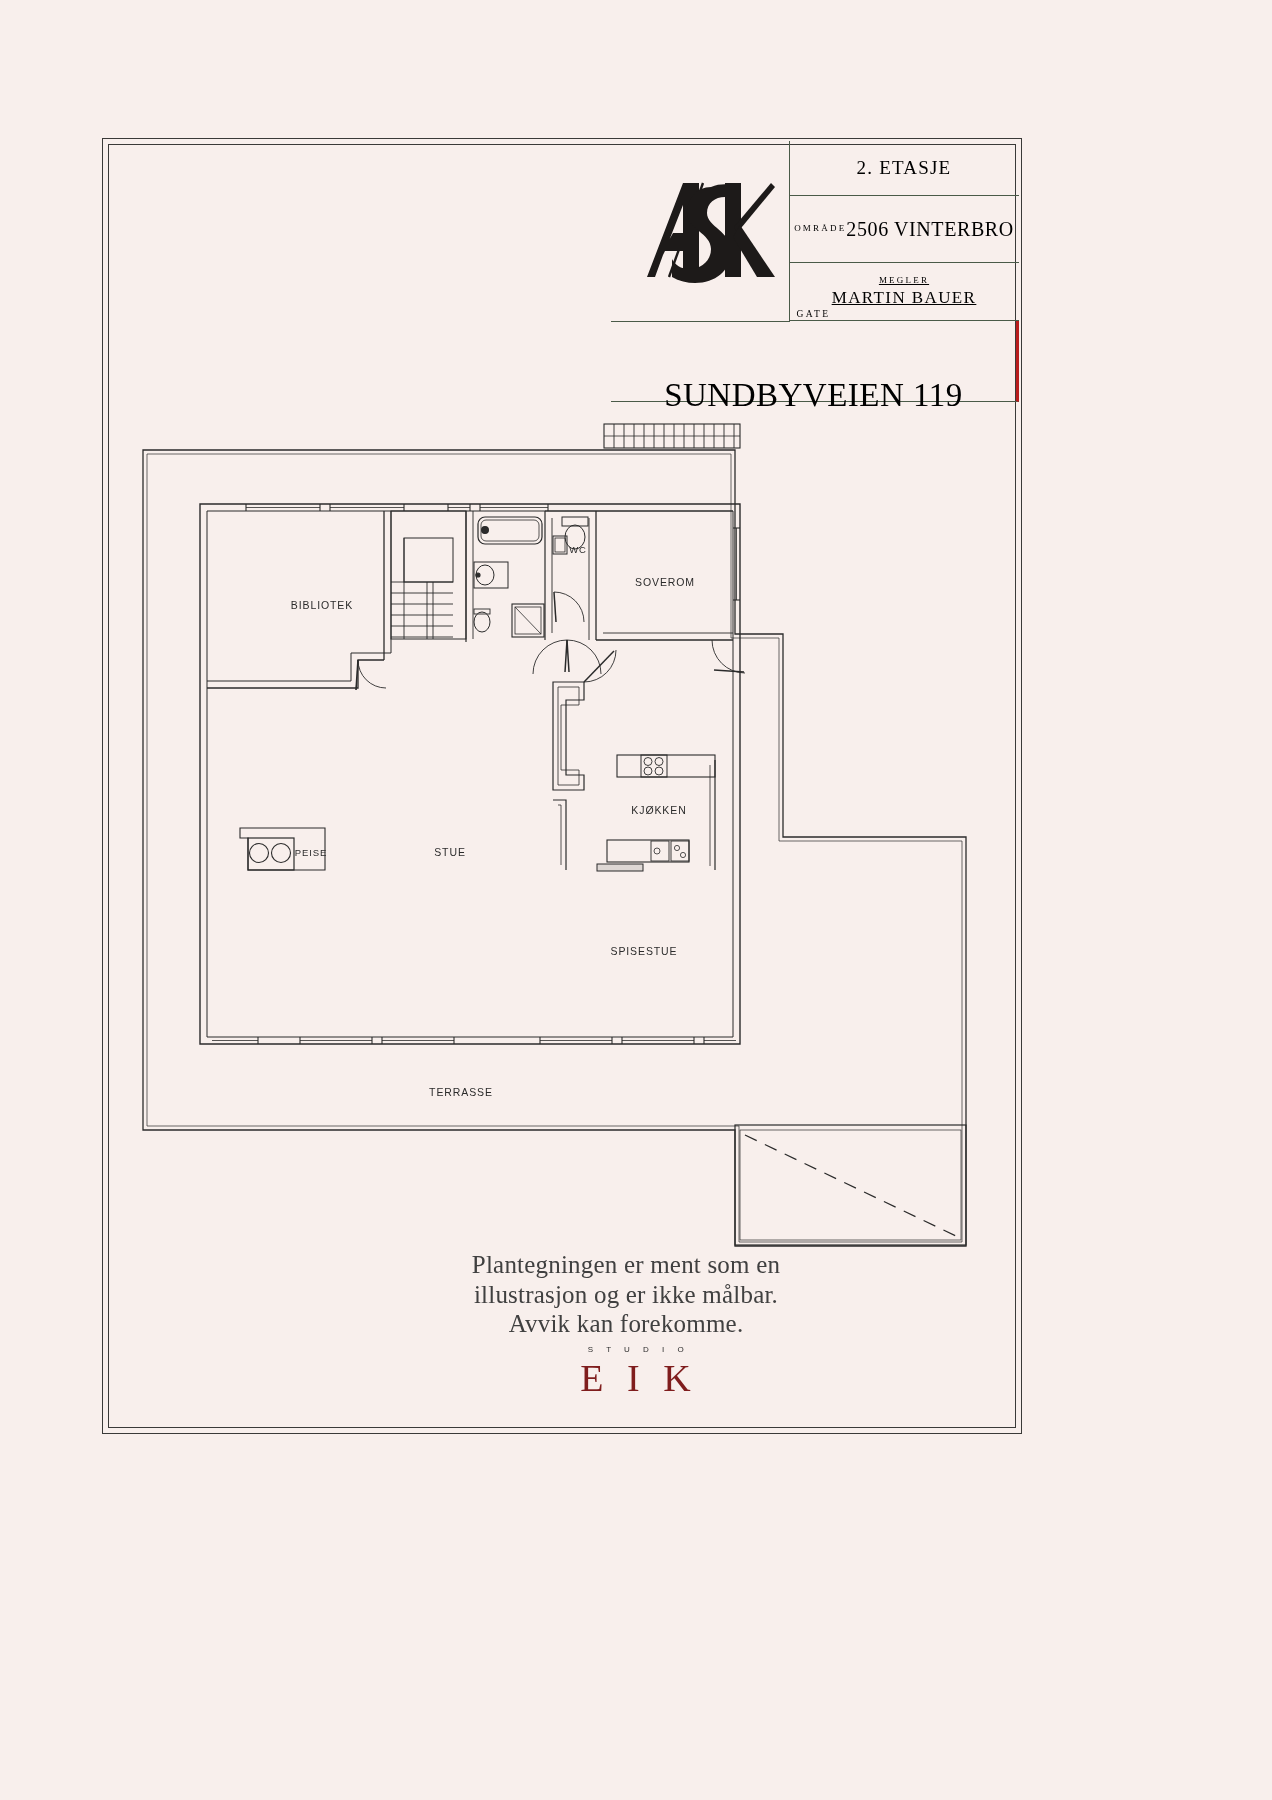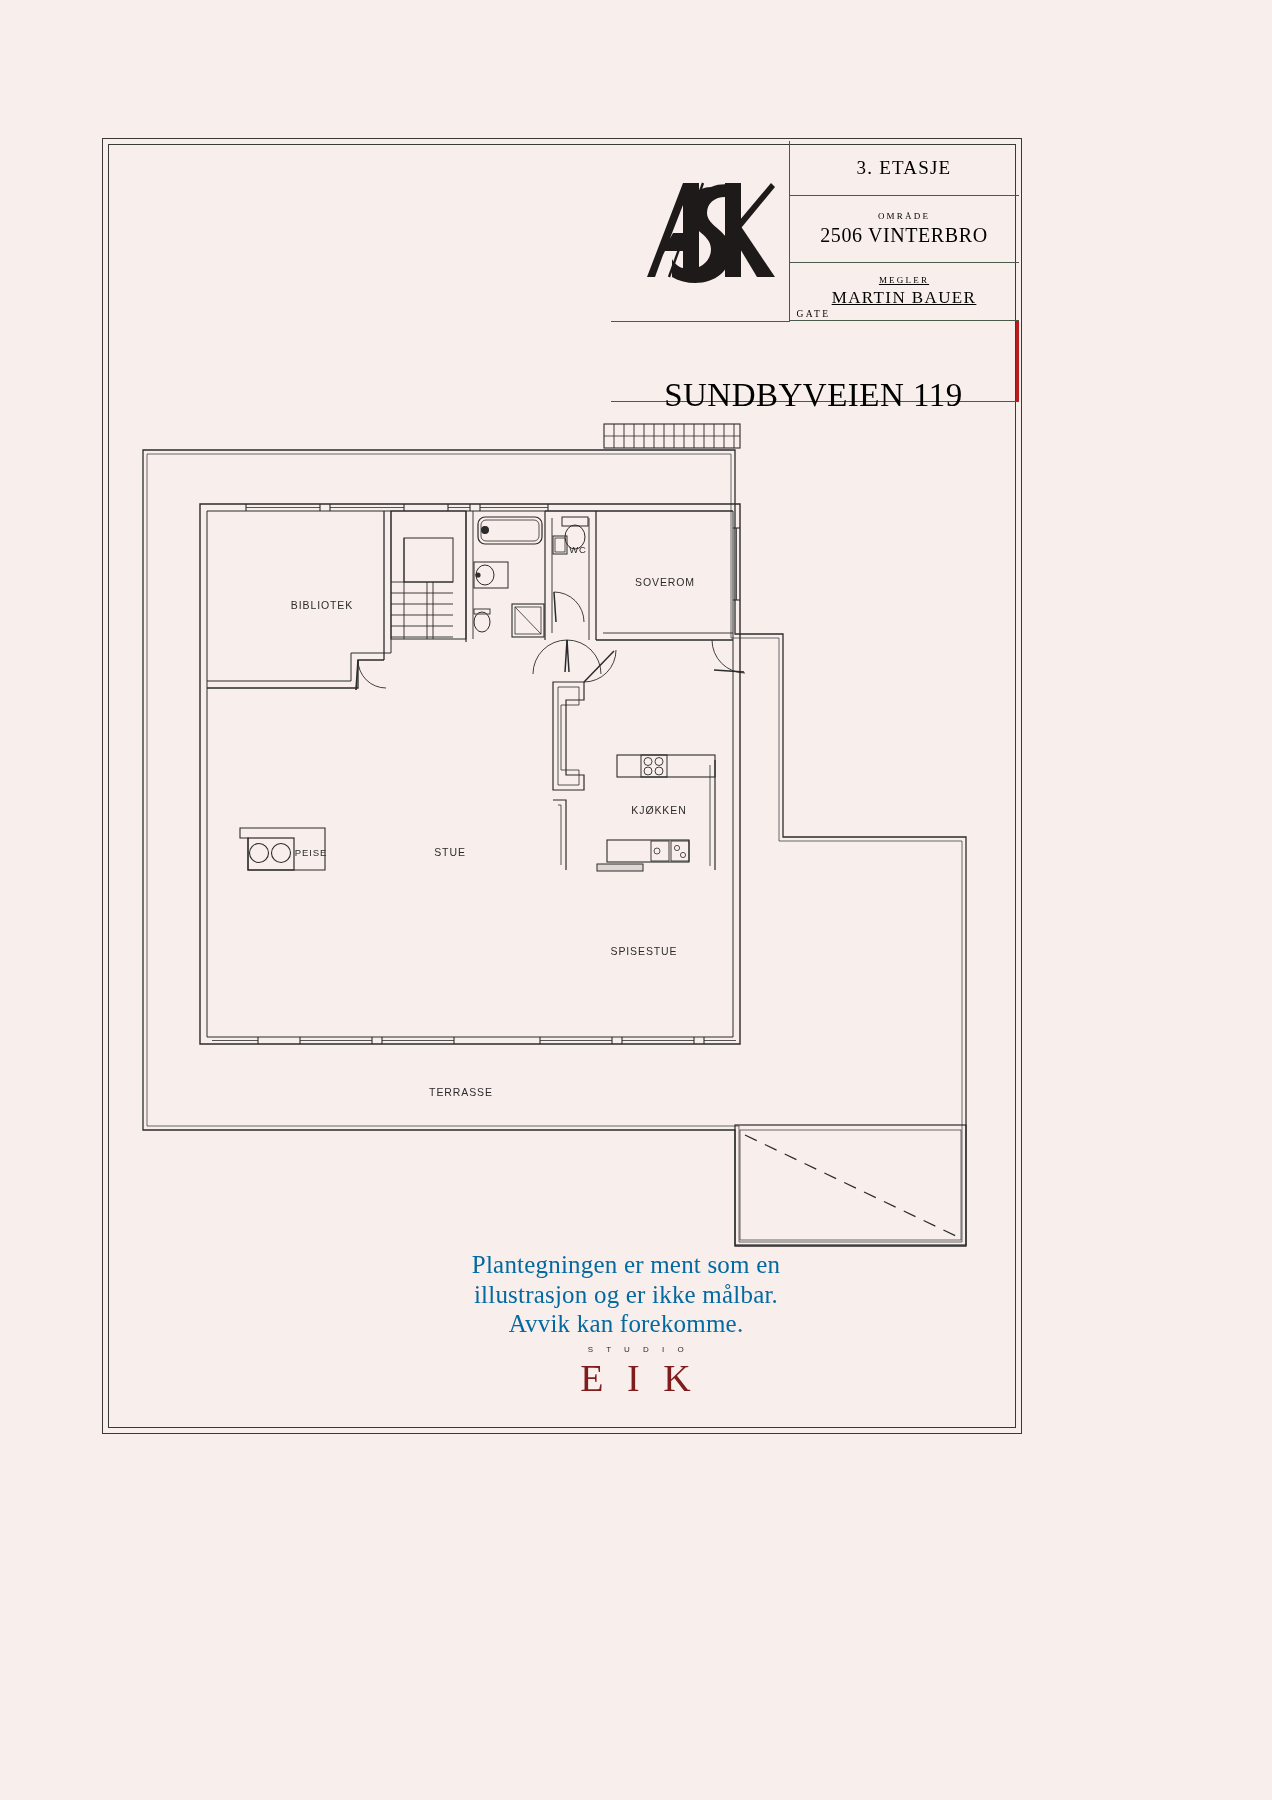--- a/index.html
+++ b/index.html
@@ -31,21 +31,21 @@
     display:flex;align-items:center;justify-content:center;
   }
   .tb-right{position:absolute;left:178px;top:0;width:230px;height:180px;}
   .tb-row{
     border-bottom:1px solid #4a5a48;
     display:flex;align-items:center;justify-content:center;
     box-sizing:border-box;text-align:center;
   }
   .tb-r1{height:55px;font-size:19px;letter-spacing:1.2px;}
   .tb-val{font-size:20px;letter-spacing:0.6px;}
-  .tb-r2{height:67px;flex-direction:column;justify-content:center;}
+  .tb-r2{height:67px;flex-direction:row;justify-content:center;}
   .tb-r3{height:58px;flex-direction:column;justify-content:center;text-decoration:underline;}
   .tb-lbl-sm{font-size:9px;letter-spacing:2.2px;margin-bottom:3px;}
   .tb-val-sm{font-size:17px;letter-spacing:1.4px;}
   .tb-bottom{
     position:absolute;left:0;top:180px;width:408px;height:81px;
     border-bottom:1px solid #4a5a48;border-right:3px solid #b91c1c;
     box-sizing:border-box;
     display:flex;flex-direction:column;align-items:center;justify-content:center;
   }
   .tb-gate-lbl{font-size:9.5px;letter-spacing:2.4px;margin-bottom:10px;}
@@ -60,21 +60,21 @@
   .rlabel{
     position:absolute;font-family:"Liberation Sans", sans-serif;
     font-size:10.5px;letter-spacing:0.9px;color:#2b2b2b;
     white-space:nowrap;transform:translate(-50%,-50%);
   }
   .rlabel.sm{font-size:9.5px;}
 
   
   .disclaimer{
     position:absolute;left:0;top:1250px;width:1252px;text-align:center;
-    font-size:25px;line-height:1.18;color:#0369a1;letter-spacing:0.2px;
+    font-size:25px;line-height:1.18;color:#404040;letter-spacing:0.2px;
   }
   .disclaimer div{display:block;}
 
   
   .footer-logos{
     position:absolute;left:0;top:1345px;width:1272px;
     display:flex;align-items:flex-start;justify-content:center;gap:58px;
   }
   .askfoss{width:120px;position:relative;text-align:center;}
   .askfoss .mark{height:62px;position:relative;}
@@ -109,21 +109,21 @@
 
       <path d="M86 10 C 72 10 62 22 62 36 C 62 52 86 56 86 72 C 86 84 76 92 64 92 C 56 92 50 88 47 82 L47 100 C 54 104 62 106 70 106 C 92 106 106 92 106 74 C 106 54 82 50 82 36 C 82 26 90 20 100 20 C 106 20 110 22 113 26 L113 10 C 106 7 96 6 86 10 Z" fill="#1d1a19"></path>
 
       <path d="M100 6 L100 100 L116 100 L116 6 Z" fill="#1d1a19"></path>
       <path d="M146 6 L150 10 L112 56 L109 50 Z" fill="#1d1a19"></path>
       <path d="M115 48 L150 100 L132 100 L108 60 Z" fill="#1d1a19"></path>
     </svg>
   </div>
 
   <div class="tb-right">
-    <div class="tb-row tb-r1">3. ETASJE</div>
+    <div class="tb-row tb-r1">2. ETASJE</div>
     <div class="tb-row tb-r2">
       <div class="tb-lbl-sm">OMRÅDE</div>
       <div class="tb-val">2506 VINTERBRO</div>
     </div>
     <div class="tb-row tb-r3">
       <div class="tb-lbl-sm">MEGLER</div>
       <div class="tb-val-sm">MARTIN BAUER</div>
     </div>
   </div>
 

